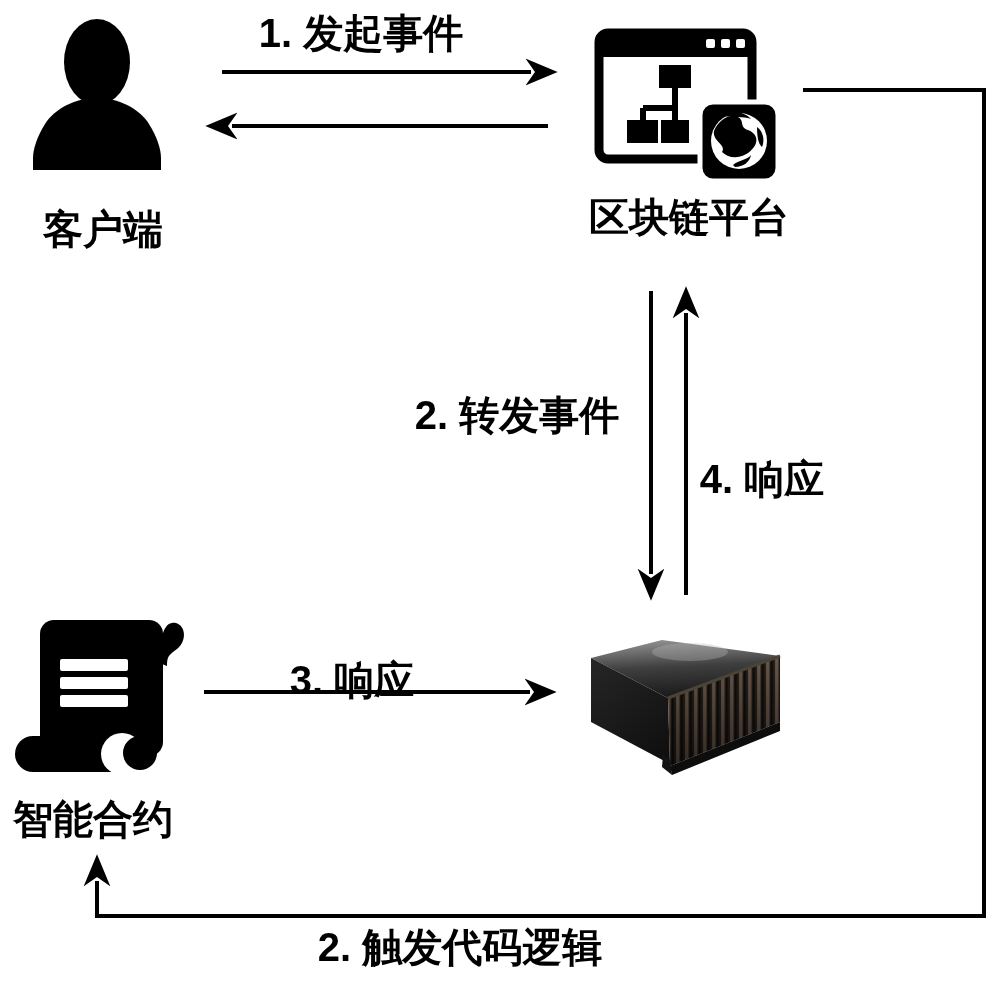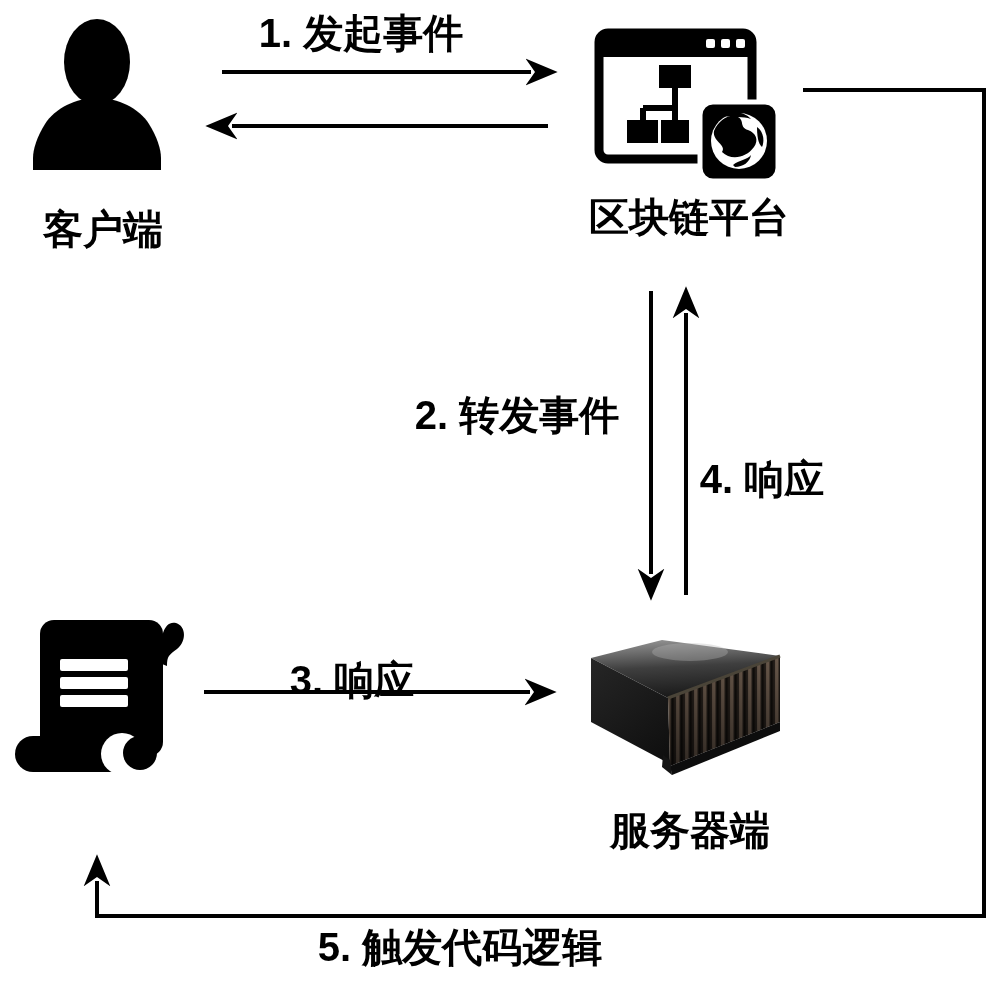--- a/index.html
+++ b/index.html
@@ -115,27 +115,27 @@
       <path d="M668,698 L780,656" stroke="#4a4438" stroke-width="3" fill="none"></path>
       <polygon points="670,766 780,722 780,731 672,775" fill="#0d0d0d"></polygon>
       <polygon points="663,755 670,760 672,775 662,767" fill="#141414"></polygon>
     </g>
   </svg>
 
   <div class="lbl" style="left:103px; top:229px;">客户端</div>
 
   <div class="lbl" style="left:689px; top:217px;">区块链平台</div>
 
+  <div class="lbl" style="left:93px; top:819px;">智能合约</div>
 
-  <div class="lbl" style="left:690px; top:830px;">服务器端</div>
 
   <div class="lbl" style="left:361px; top:33px;">1. 发起事件</div>
 
 
   <div class="lbl" style="left:517px; top:415px;">2. 转发事件</div>
 
   <div class="lbl" style="left:762px; top:439px;margin-top:40px;">4. 响应</div>
 
   <div class="lbl" style="left:352px; top:680px;">3. 响应</div>
 
-  <div class="lbl" style="left:460px; top:947px;">5. 触发代码逻辑</div>
+  <div class="lbl" style="left:460px; top:947px;">2. 触发代码逻辑</div>
 
 </div>
 
 </body></html>

